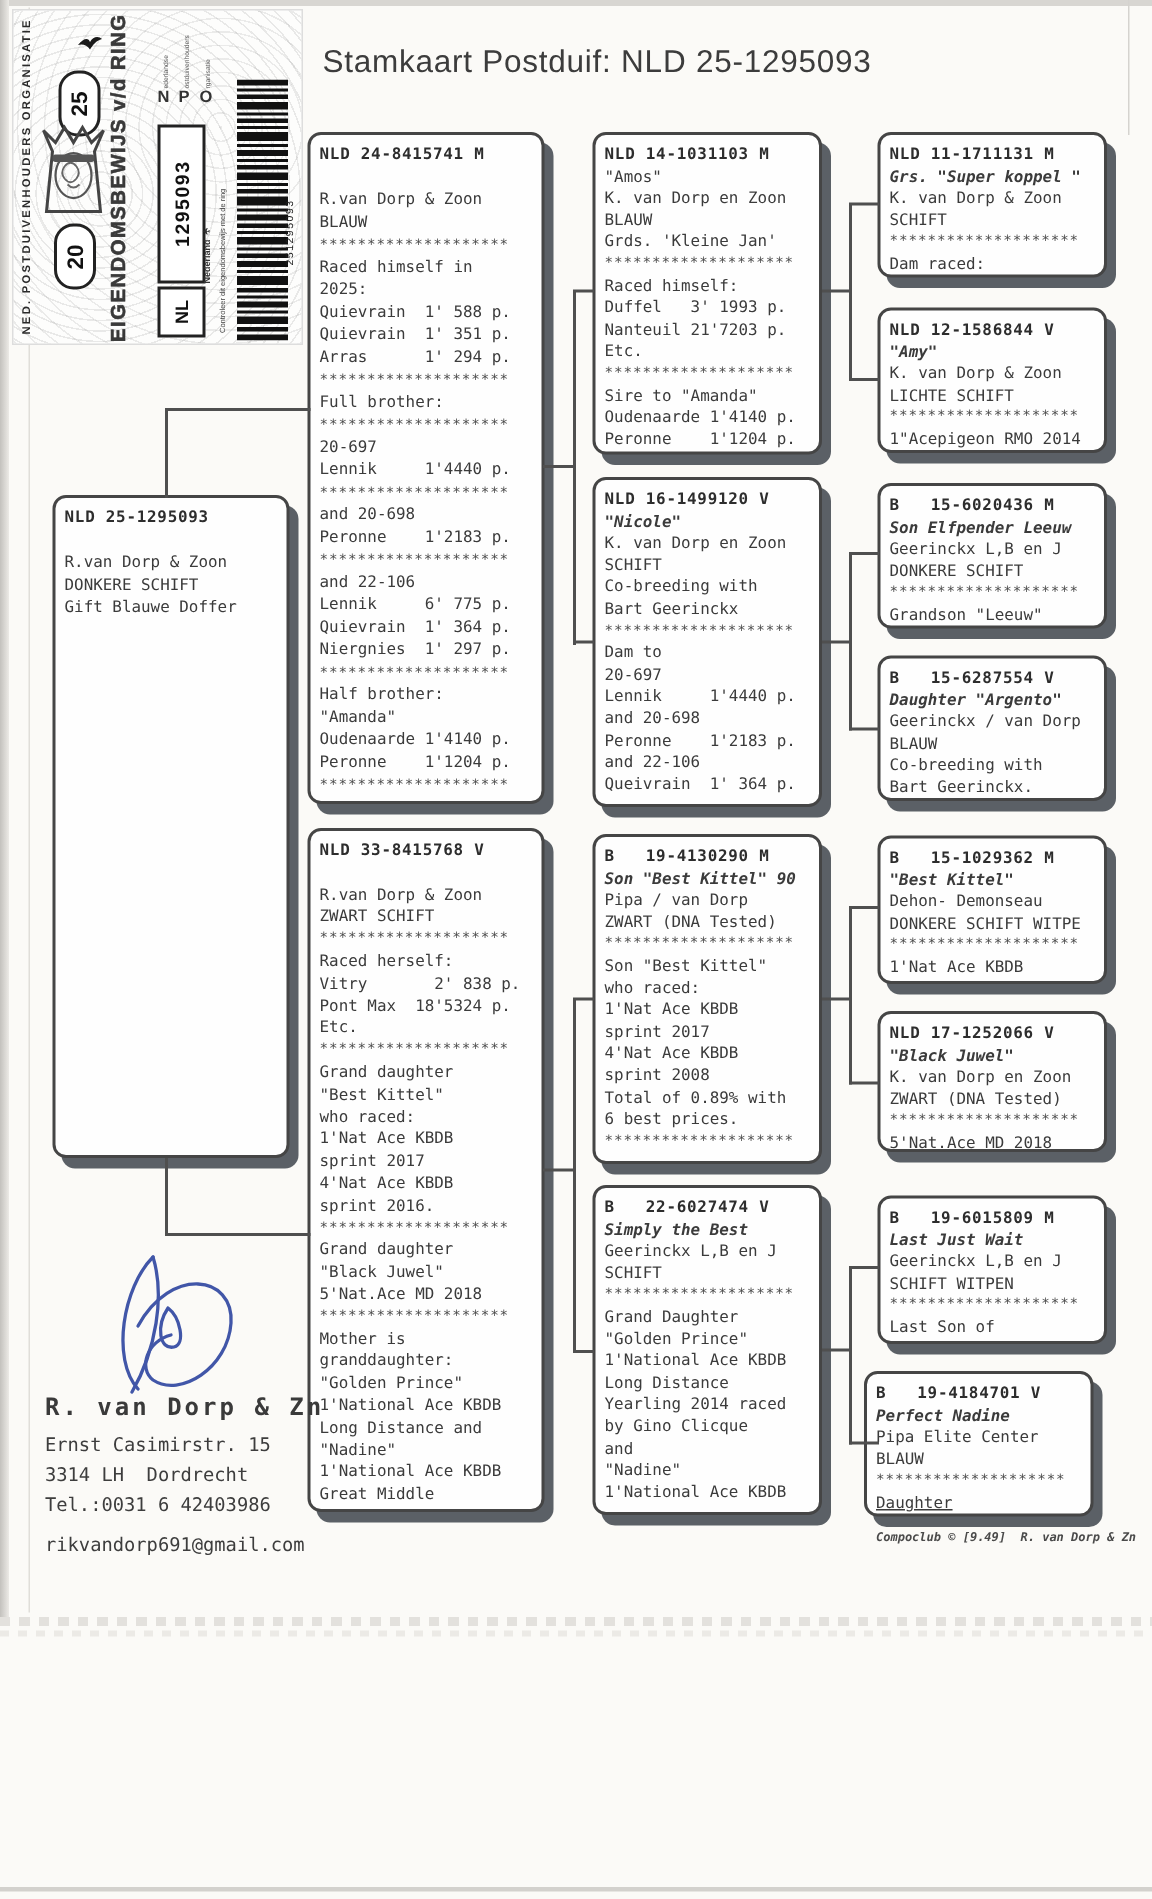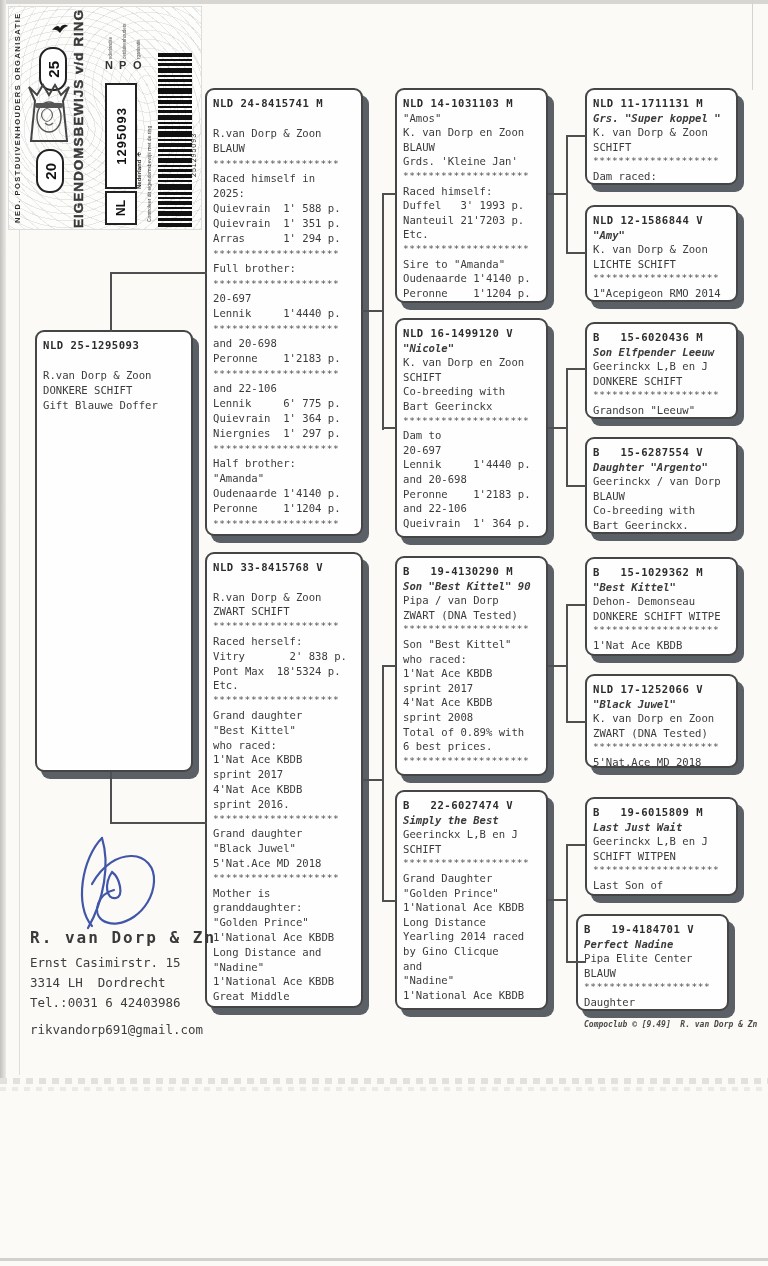--- a/index.html
+++ b/index.html
@@ -151,20 +151,21 @@
         <rect x="0" y="148" width="34" height="4"></rect>
           <rect x="0" y="154" width="34" height="2"></rect>
         <rect x="0" y="158" width="34" height="5"></rect>
           <rect x="0" y="165" width="34" height="3"></rect>
         <rect x="0" y="170" width="34" height="4"></rect>
       </g>
     </svg>
     <div class="vtxt st-bcnum">251295093</div>
   </div>
 
+  <div class="title">Stamkaart Postduif: NLD 25-1295093</div>
 
   <div id="tree">
       <div class="pbox" style="left: 35px; top: 330px; width: 158px; height: 442px;">
         <div class="ln hdr" style="line-height: 15px;">NLD 25-1295093</div>
         <div class="ln " style="line-height: 15px;">&nbsp;</div>
         <div class="ln " style="line-height: 15px;">R.van Dorp &amp; Zoon</div>
         <div class="ln " style="line-height: 15px;">DONKERE SCHIFT</div>
         <div class="ln " style="line-height: 15px;">Gift Blauwe Doffer</div>
       </div>
       <div class="pbox" style="left: 205px; top: 88px; width: 158px; height: 448px;">
@@ -349,21 +350,21 @@
         <div class="ln " style="line-height: 14.5px;">SCHIFT WITPEN</div>
         <div class="ln sep" style="line-height: 14.5px;">********************</div>
         <div class="ln " style="line-height: 14.5px;">Last Son of</div>
       </div>
       <div class="pbox" style="left: 576px; top: 914px; width: 153px; height: 97px;">
         <div class="ln hdr" style="line-height: 14.5px;">B   19-4184701 V</div>
         <div class="ln it" style="line-height: 14.5px;">Perfect Nadine</div>
         <div class="ln " style="line-height: 14.5px;">Pipa Elite Center</div>
         <div class="ln " style="line-height: 14.5px;">BLAUW</div>
         <div class="ln sep" style="line-height: 14.5px;">********************</div>
-        <div class="ln " style="line-height: 14.5px;">Daughter</div>
+        <div class="ln " style="line-height: 14.5px; text-decoration: underline;">Daughter</div>
       </div>
     </div>
   <div id="connectors">
       <div class="conn" style="left: 110px; top: 272px; width: 2px; height: 60px;"></div>
       <div class="conn" style="left: 110px; top: 272px; width: 97px; height: 2px;"></div>
       <div class="conn" style="left: 110px; top: 772px; width: 2px; height: 52px;"></div>
       <div class="conn" style="left: 110px; top: 822px; width: 97px; height: 2px;"></div>
       <div class="conn" style="left: 362px; top: 310px; width: 22px; height: 2px;"></div>
       <div class="conn" style="left: 382px; top: 194px; width: 2px; height: 236px;"></div>
       <div class="conn" style="left: 382px; top: 193px; width: 14px; height: 2px;"></div>

